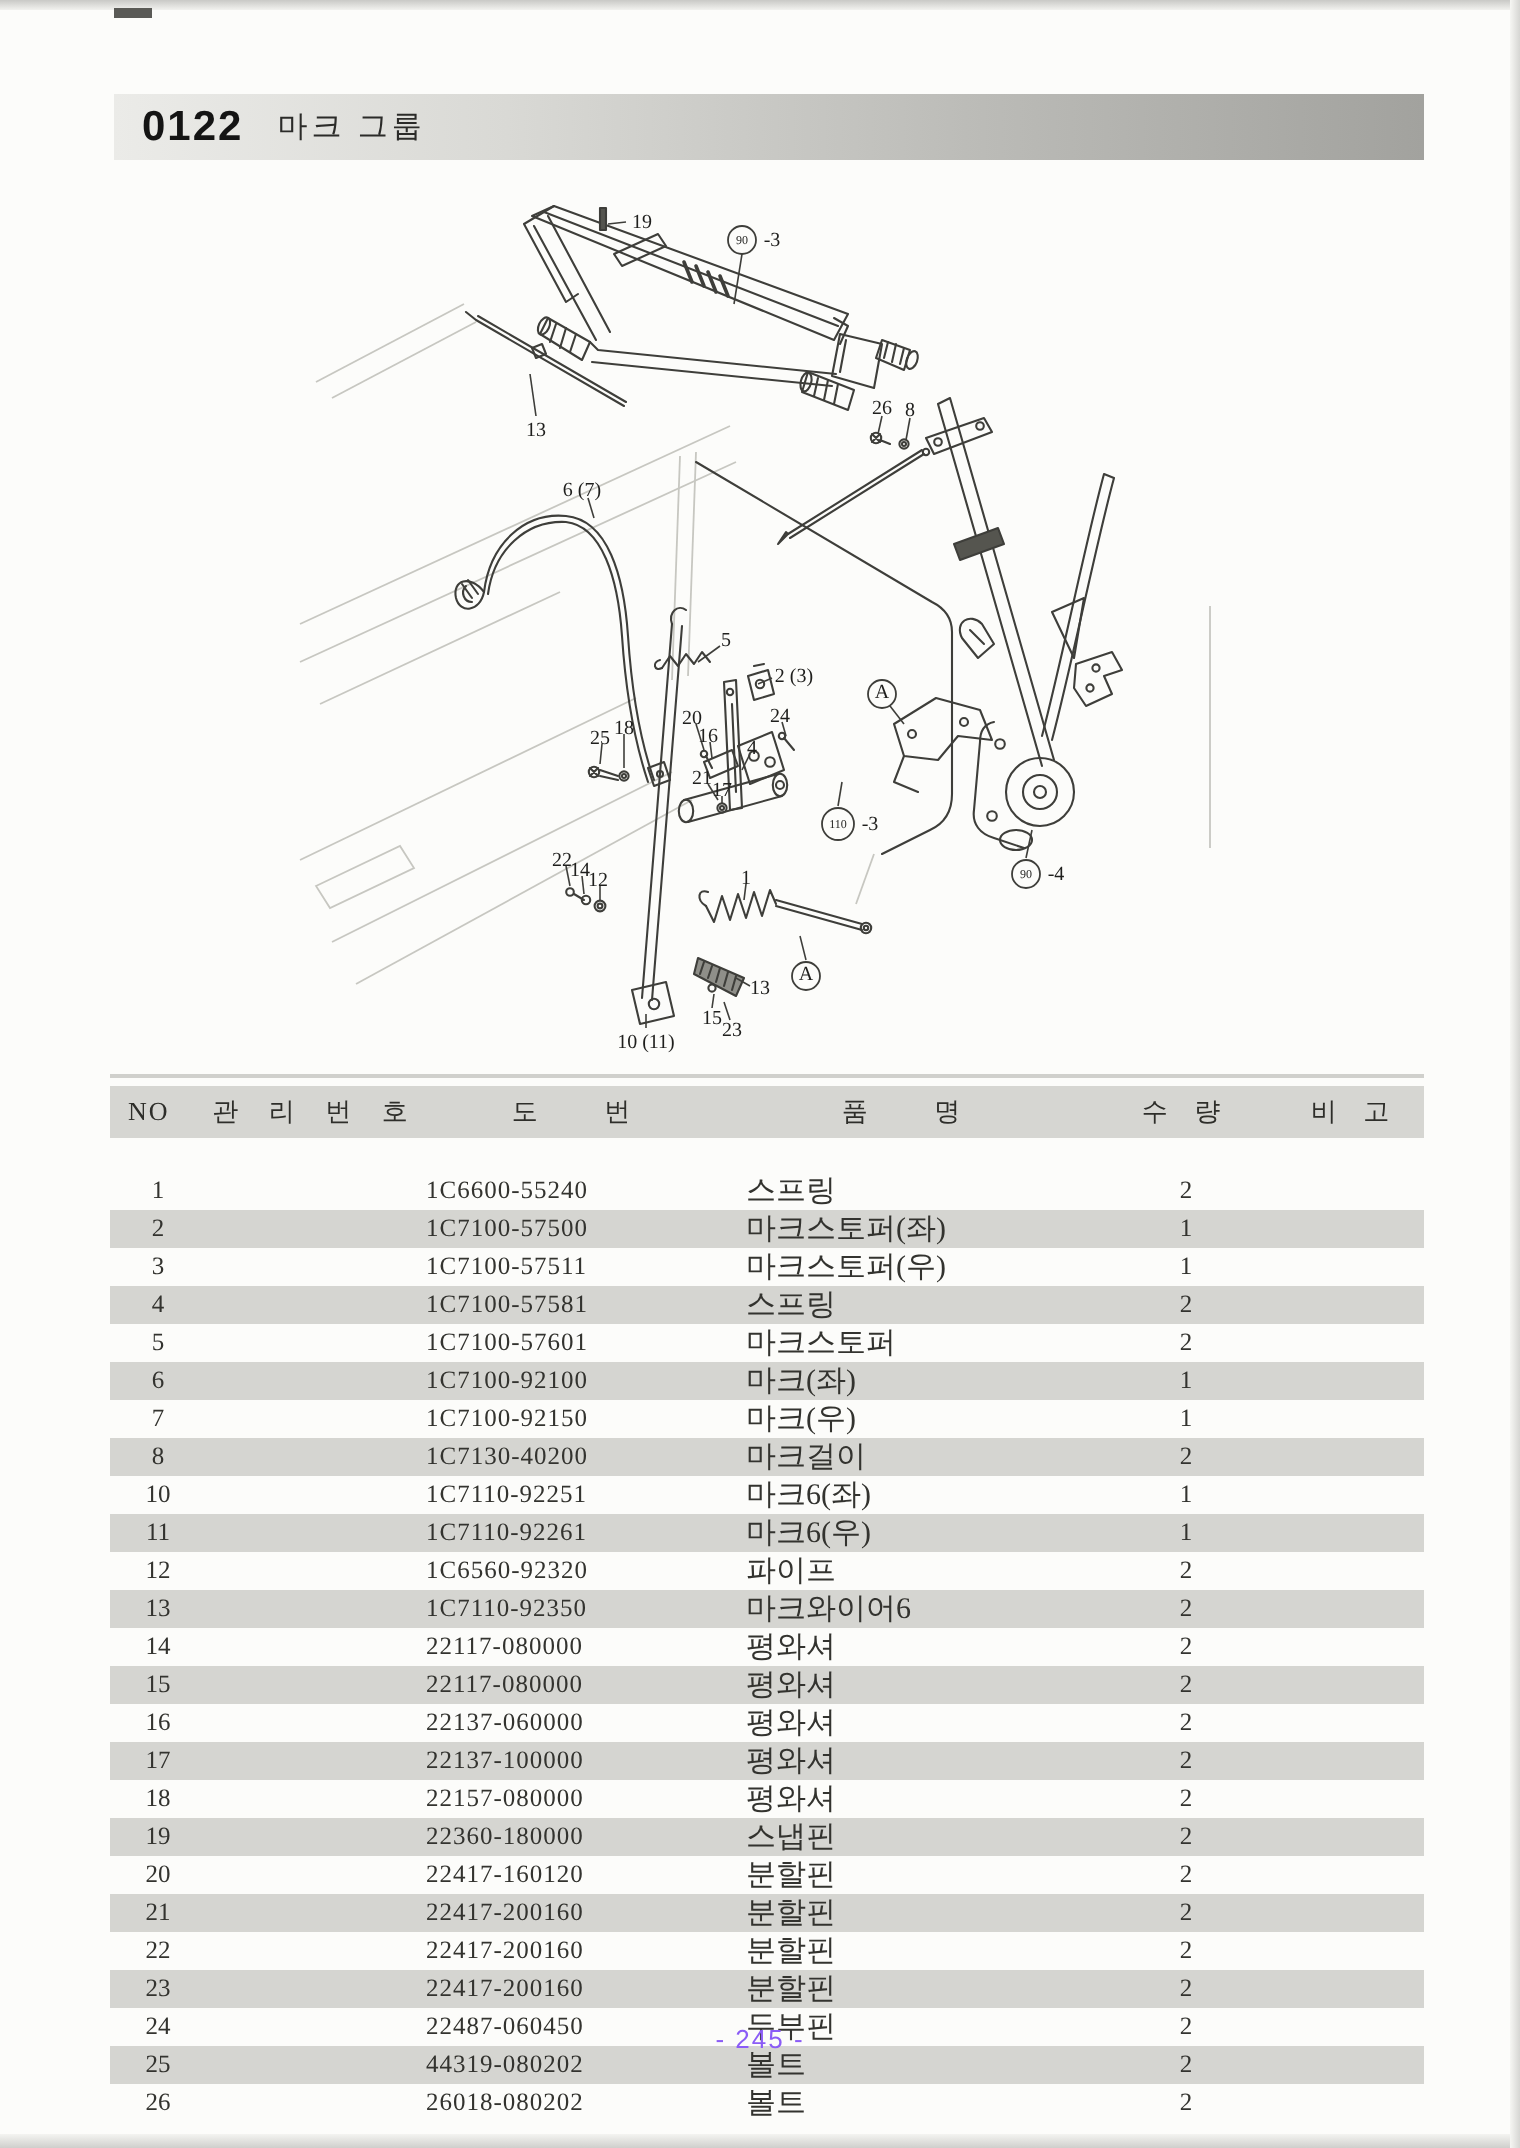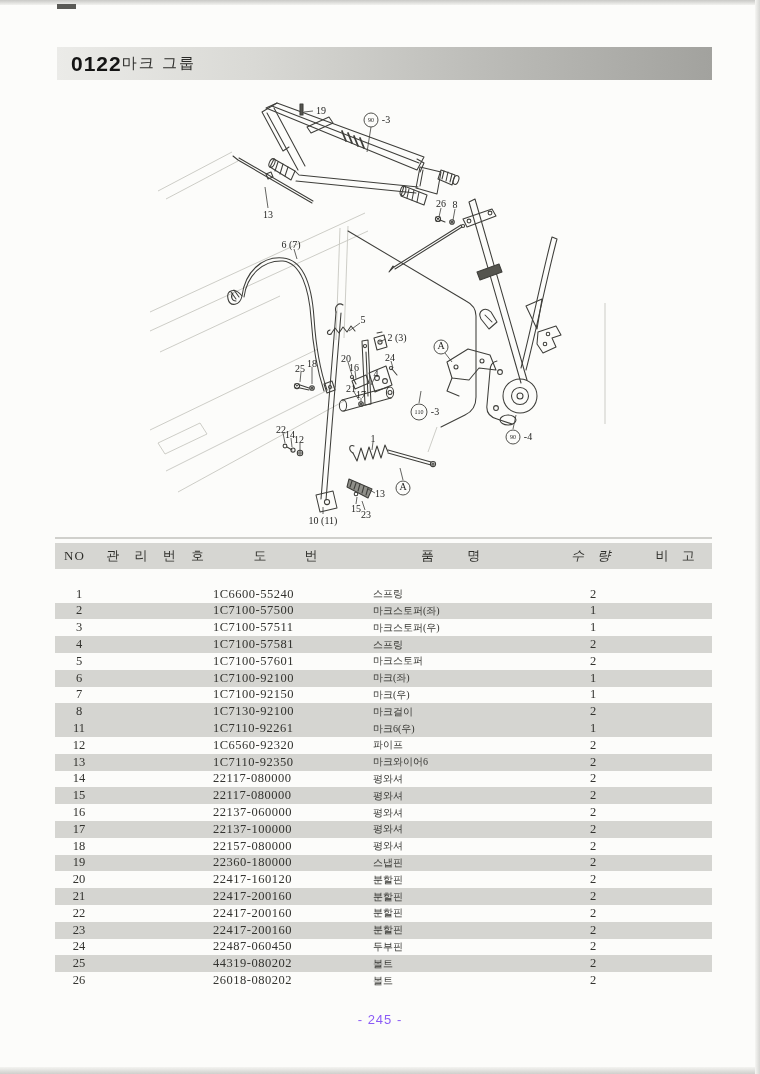--- a/index.html
+++ b/index.html
@@ -12,50 +12,50 @@
   .edge-right{position:absolute;right:0;top:0;bottom:0;width:5px;
         background:linear-gradient(90deg,#f6f6f3,#d6d6d3);}
   .corner-tick{position:absolute;left:57px;top:4px;width:19px;height:5px;background:#5a5a56;}
 
   .header-bar{position:absolute;left:57px;top:47px;width:655px;height:33px;
         background:linear-gradient(90deg,#ebebe8 0%,#d9d9d5 30%,#bcbcb8 65%,#a2a29e 100%);
         display:flex;align-items:center;}
   .header-code{font-family:"Liberation Sans",sans-serif;font-weight:bold;font-size:21px;
         letter-spacing:1px;color:#141414;margin-left:14px;}
   .header-title{font-family:"Liberation Sans",sans-serif;font-size:15px;color:#2b2b29;
-        letter-spacing:2px;}
+        margin-left:17px;letter-spacing:2px;}
 
   svg.diagram{position:absolute;left:0;top:0;width:760px;height:1074px;}
   .ln path,.ln line,.ln ellipse,.ln circle,.ln polyline{stroke:#3e3e3a;stroke-width:1.05;fill:none;
         stroke-linejoin:round;stroke-linecap:round;}
   .ln .filled{fill:#55554f;stroke:#3e3e3a;}
   .ln .graycone{fill:#8f8f89;}
   .faint path,.faint line{stroke:#c7c7c1;stroke-width:0.9;fill:none;}
   .leader{stroke:#3e3e3a;stroke-width:0.8;fill:none;}
   .callout-text{font:10px "Liberation Serif",serif;fill:#1f1f1d;text-anchor:middle;}
   .callout-text.small{font-size:6px;}
   .callout-circle{fill:none;stroke:#3e3e3a;stroke-width:0.9;}
 
   .table-wrap{position:absolute;left:55px;top:537px;width:657px;}
   .table-topline{height:2px;background:#d0d0cc;margin-bottom:4px;}
   table.parts{border-collapse:collapse;width:100%;table-layout:fixed;
         font-size:12.5px;color:#33332f;}
   table.parts th{background:#d6d6d2;font-weight:normal;height:24px;font-size:13px;color:#2e2e2a;}
   th.c-no{text-align:left;padding-left:9px;letter-spacing:1px;font-family:Liberation Serif, serif;}
   th.c-mgmt{letter-spacing:6px;text-align:center;}
-  th.c-dwg{letter-spacing:15px;font-family:Liberation Mono, monospace;}
+  th.c-dwg{letter-spacing:15px;}
   th.c-name{letter-spacing:15px;}
-  th.c-qty{letter-spacing:5px;font-style:italic;}
+  th.c-qty{letter-spacing:5px;}
   th.c-note{letter-spacing:5px;}
   tr.spacer td{height:4px;background:#fcfcfa;}
   table.parts td{height:16.8px;padding:0;white-space:nowrap;overflow:hidden;}
   tbody tr.shaded td{background:#d5d5d1;}
   td.c-no{text-align:center;padding-right:10px;}
   td.c-dwg{padding-left:40px;letter-spacing:0.5px;}
-  td.c-name{padding-left:35px;font-size:10px;}
+  td.c-name{padding-left:35px;font-size:15px;}
   td.c-qty{text-align:center;}
 
   .footer{position:absolute;left:0;right:0;top:1012px;text-align:center;
         font-family:"Liberation Sans",sans-serif;font-size:13px;color:#8b5cf6;letter-spacing:1px;}
 </style>
 </head>
 <body>
 
 <div class="page">
   <div class="edge-top"></div>
@@ -414,23 +414,31 @@
             <td class="c-no">7</td>
             <td class="c-mgmt"></td>
             <td class="c-dwg">1C7100-92150</td>
             <td class="c-name">마크(우)</td>
             <td class="c-qty">1</td>
             <td class="c-note"></td>
           </tr>
           <tr class="shaded">
             <td class="c-no">8</td>
             <td class="c-mgmt"></td>
-            <td class="c-dwg">1C7130-92100</td>
+            <td class="c-dwg">1C7130-40200</td>
             <td class="c-name">마크걸이</td>
             <td class="c-qty">2</td>
+            <td class="c-note"></td>
+          </tr>
+          <tr>
+            <td class="c-no">10</td>
+            <td class="c-mgmt"></td>
+            <td class="c-dwg">1C7110-92251</td>
+            <td class="c-name">마크6(좌)</td>
+            <td class="c-qty">1</td>
             <td class="c-note"></td>
           </tr>
           <tr class="shaded">
             <td class="c-no">11</td>
             <td class="c-mgmt"></td>
             <td class="c-dwg">1C7110-92261</td>
             <td class="c-name">마크6(우)</td>
             <td class="c-qty">1</td>
             <td class="c-note"></td>
           </tr>

